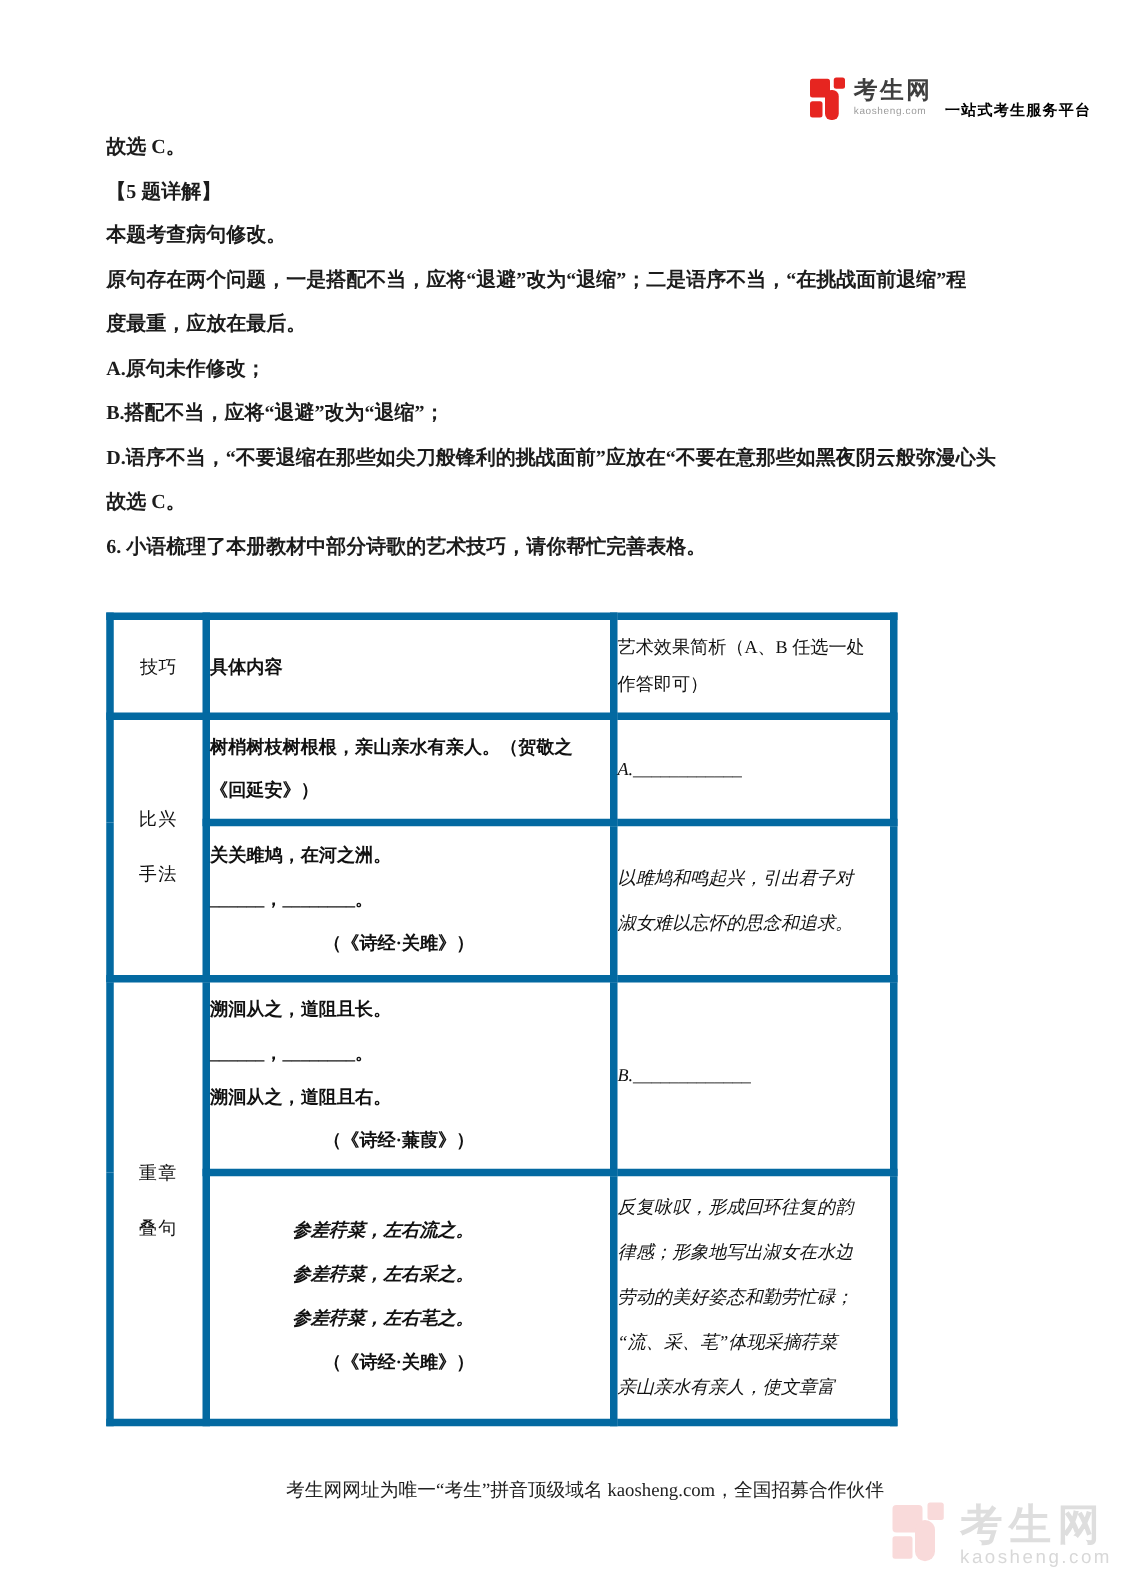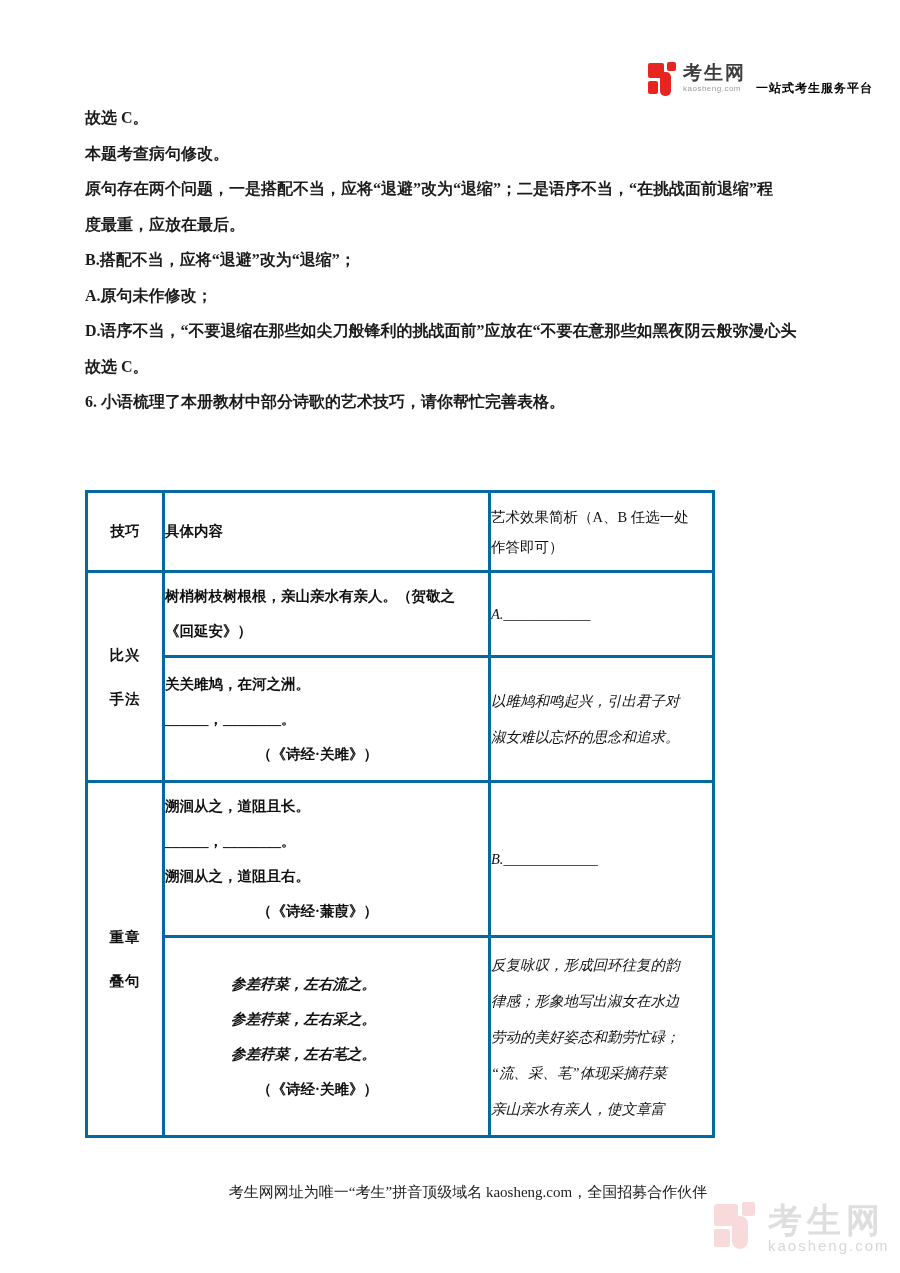--- a/index.html
+++ b/index.html
@@ -25,22 +25,22 @@
   .brand { font-family:"Liberation Sans", sans-serif; font-size:19px; font-weight:bold; color:#3f3f3f; letter-spacing:2px; line-height:22px; }
   .brand-domain { font-family:"Liberation Sans", sans-serif; font-size:8px; color:#9b9b9b; letter-spacing:0.5px; line-height:9px; }
   .tagline { margin-left:10px; margin-top:18px; font-family:"Liberation Sans", sans-serif; font-size:12px; font-weight:bold; color:#000000; letter-spacing:1px; }
 
   
   .doc-lines { position:absolute; left:85px; top:100px; width:740px; }
   .doc-line { height:35.5px; line-height:35.5px; font-size:16px; white-space:nowrap;font-weight:bold; }
 
   
   table.poetry { position:absolute; left:85px; top:490px; border-collapse:collapse; table-layout:fixed; font-size:14.5px; color:#111; }
-  table.poetry td { border:3px solid #0369a1; vertical-align:middle; padding:0; }
-  td.c1 { text-align:center;font-weight:bold; }
+  table.poetry td { border:6px solid #0369a1; vertical-align:middle; padding:0; }
+  td.c1 { text-align:center; }
   td.c2 { padding-left:16px;font-weight:bold; }
   td.c3 { border-left:2px solid #0d0d0d !important; padding-left:12px; padding-right:4px; }
   .tech-inner { width:3em; margin:0 auto; line-height:44px; letter-spacing:1px; }
   .content-line { line-height:35px; white-space:nowrap; }
   .attr-line { line-height:35px; text-align:center; padding-right:18px; white-space:nowrap; }
   .eff-line { line-height:36px; white-space:nowrap;font-style:italic; }
   .head-line { line-height:30px; white-space:nowrap; }
   .kai { font-style:italic; margin-left:66px; }
 
   
@@ -74,25 +74,26 @@
       <div class="logo-text">
         <div class="brand">考生网</div>
         <div class="brand-domain">kaosheng.com</div>
       </div>
     </div>
     <div class="tagline">一站式考生服务平台</div>
   </header>
 
   <main class="doc-lines">
     <div class="doc-line">故选 C。</div>
+    <div class="doc-line">【5 题详解】</div>
     <div class="doc-line">本题考查病句修改。</div>
     <div class="doc-line">原句存在两个问题，一是搭配不当，应将“退避”改为“退缩”；二是语序不当，“在挑战面前退缩”程</div>
     <div class="doc-line">度最重，应放在最后。</div>
+    <div class="doc-line">A.原句未作修改；</div>
     <div class="doc-line">B.搭配不当，应将“退避”改为“退缩”；</div>
-    <div class="doc-line">A.原句未作修改；</div>
     <div class="doc-line">D.语序不当，“不要退缩在那些如尖刀般锋利的挑战面前”应放在“不要在意那些如黑夜阴云般弥漫心头</div>
     <div class="doc-line">故选 C。</div>
     <div class="doc-line">6. 小语梳理了本册教材中部分诗歌的艺术技巧，请你帮忙完善表格。</div>
   </main>
 
   <table class="poetry">
     <colgroup>
         <col style="width:77px">
         <col style="width:326px">
         <col style="width:224px">

